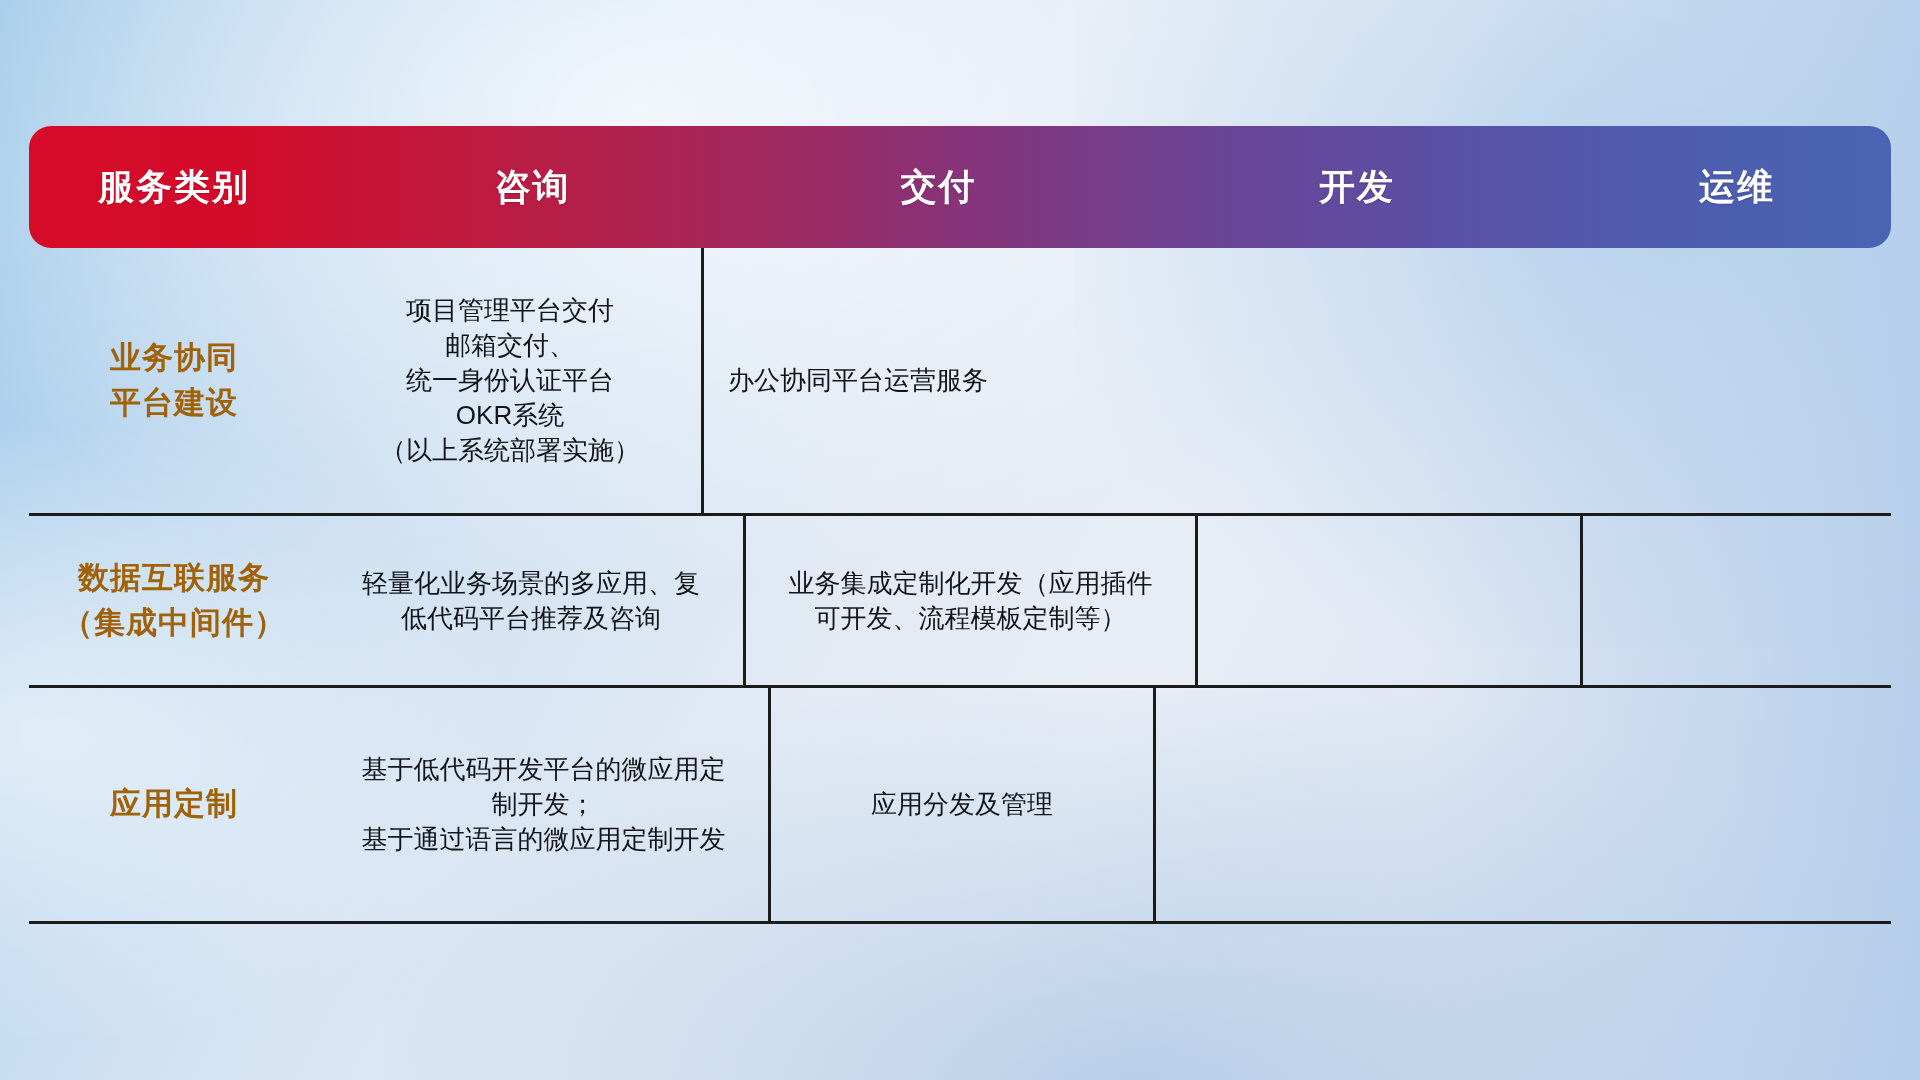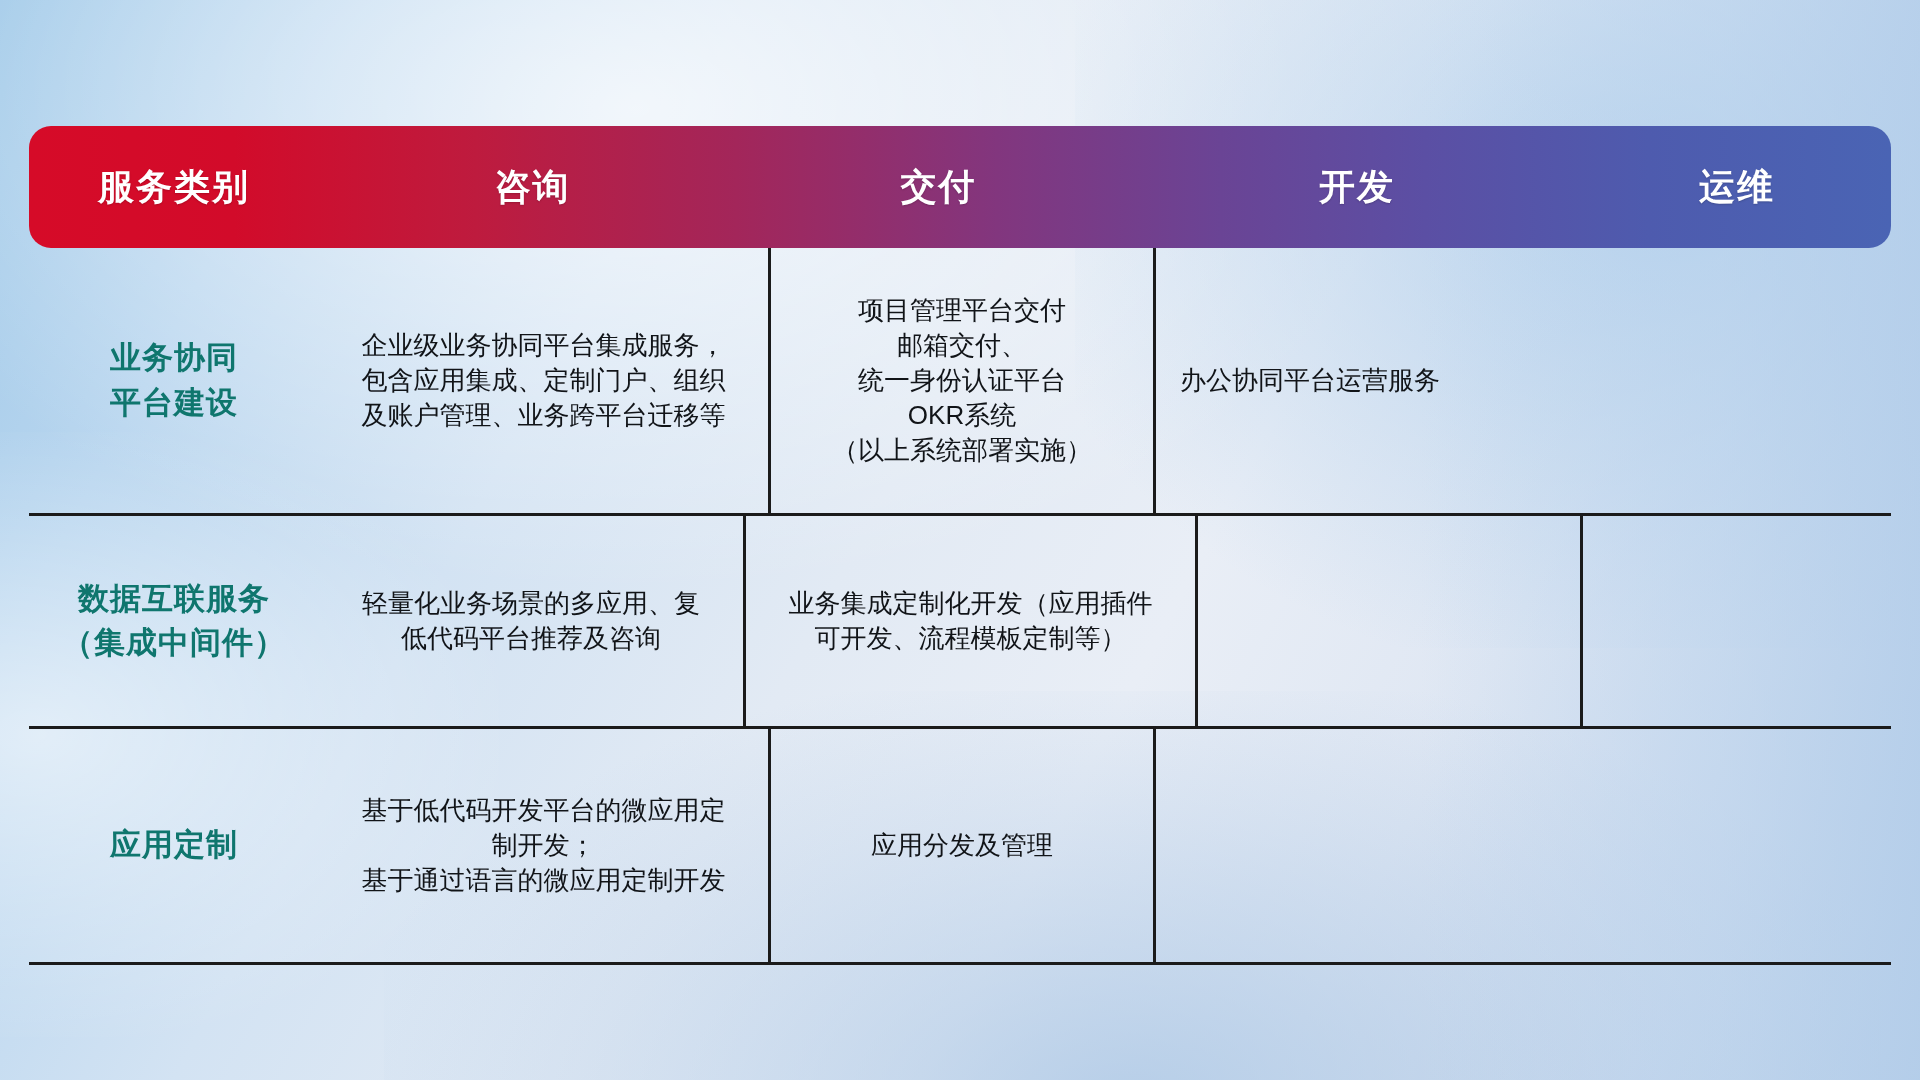--- a/index.html
+++ b/index.html
@@ -112,37 +112,37 @@
     padding:8px 14px;
     font-size:26px;
     line-height:1.34;
     color:#111418;
     text-align:center;
     white-space:pre-line;
   }
   .cell.divider { border-right:3px solid #1b1b1b; }
 
   .cat {
-    color:#0f766e;
+    color:#a16207;
     font-weight:bold;
     font-size:31px;
     line-height:1.42;
     letter-spacing:1px;
   }
 
   
   .c0 { width:290px; }
   .c1 { width:427px; }
   .c2 { width:452px; }
   .c3 { width:385px; }
   .c4 { width:308px; }
 
   
   #r0 { height:268px; }
-  #r1 { height:213px; }
+  #r1 { height:172px; }
   #r2 { height:236px; }
 </style>
 </head>
 <body>
 
 <div id="bg-base"></div>
 <div id="bg-glow-top"></div>
 <div id="bg-glow-right"></div>
 <div id="bg-glow-bottom"></div>
 <div id="bg-glow-left"></div>
@@ -156,23 +156,20 @@
     <div class="hcell c3">交付</div>
     <div class="hcell c2">开发</div>
     <div class="hcell c4">运维</div>
   </div>
 
   <div id="table-body">
 
     <div class="row" id="r0">
       <div class="cell c0 cat">业务协同
 平台建设</div>
-      <div class="cell c2 divider">企业级业务协同平台集成服务，
-包含应用集成、定制门户、组织
-及账户管理、业务跨平台迁移等</div>
       <div class="cell c3 divider">项目管理平台交付
 邮箱交付、
 统一身份认证平台
 OKR系统
 （以上系统部署实施）</div>
       <div class="cell c4">办公协同平台运营服务</div>
     </div>
 
     <div class="row" id="r1">
       <div class="cell c0 cat">数据互联服务

